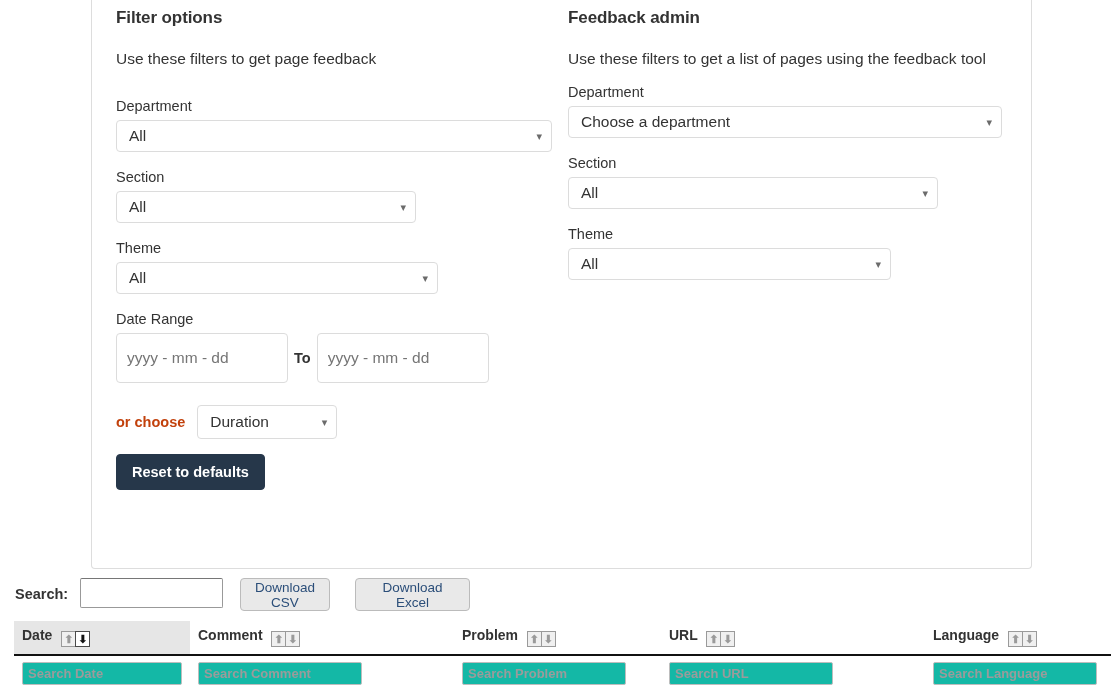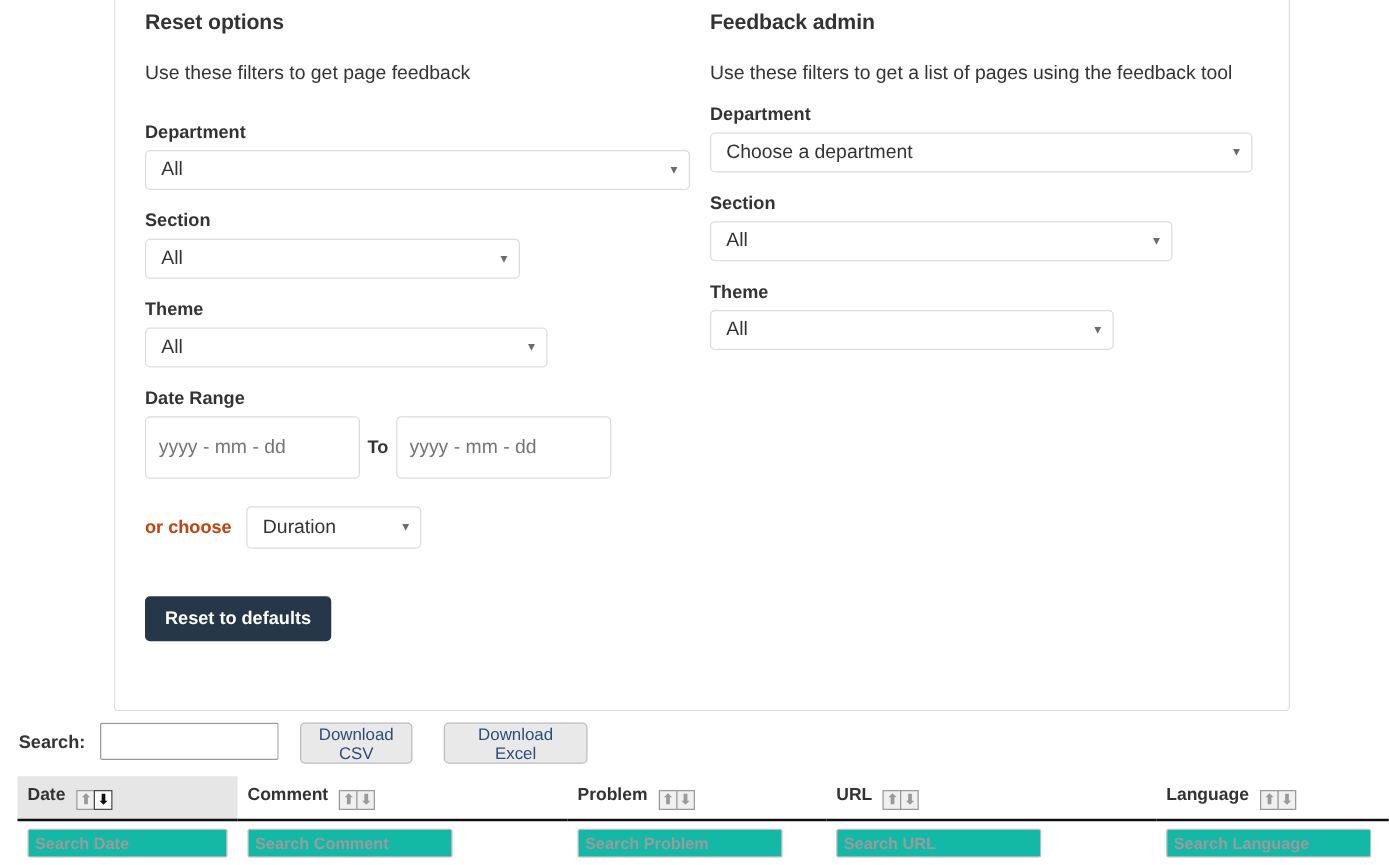--- a/index.html
+++ b/index.html
@@ -41,21 +41,21 @@
     margin: 0 0 28px 0;
     font-size: 15.5px;
     line-height: 22px;
     color: #333;
   }
   p.section-desc.two-line { margin-bottom: 14px; }
 
   label.field-label {
     display: block;
     font-size: 14.5px;
-    font-weight: bold;
+    font-weight: normal;
     color: #333;
     margin: 0 0 6px 0;
   }
 
   .sel {
     position: relative;
     display: block;
     height: 32px;
     border: 1px solid #dcdcdc;
     border-radius: 4px;
@@ -115,21 +115,21 @@
   }
   .sel.duration {
     width: 140px; height: 34px;
     line-height: 32px;
     font-size: 15.5px;
   }
   .sel.duration .chev { height: 34px; line-height: 32px; }
 
   .btn-reset {
     display: inline-block;
-    margin-top: 38px;
+    margin-top: 15px;
     background: #26374a;
     color: #ffffff;
     border: 1px solid #26374a;
     border-radius: 4px;
     font-size: 14.5px;
     font-weight: bold;
     padding: 9px 15px;
     cursor: pointer;
     font-family: "Liberation Sans", sans-serif;
   }
@@ -243,21 +243,21 @@
   }
   .colsearch::placeholder { color: #9b9b9b; font-weight: bold; }
 </style>
 </head>
 <body>
 
 <div class="card">
   <div class="card-inner">
 
     <div class="col-left">
-      <h2 class="section-title">Reset options</h2>
+      <h2 class="section-title">Filter options</h2>
       <p class="section-desc">Use these filters to get page feedback</p>
 
       <div class="field-group">
         <label class="field-label">Department</label>
         <div class="sel" style="width:436px">
           <span>All</span>
           <span class="chev">▾</span>
         </div>
       </div>
 

